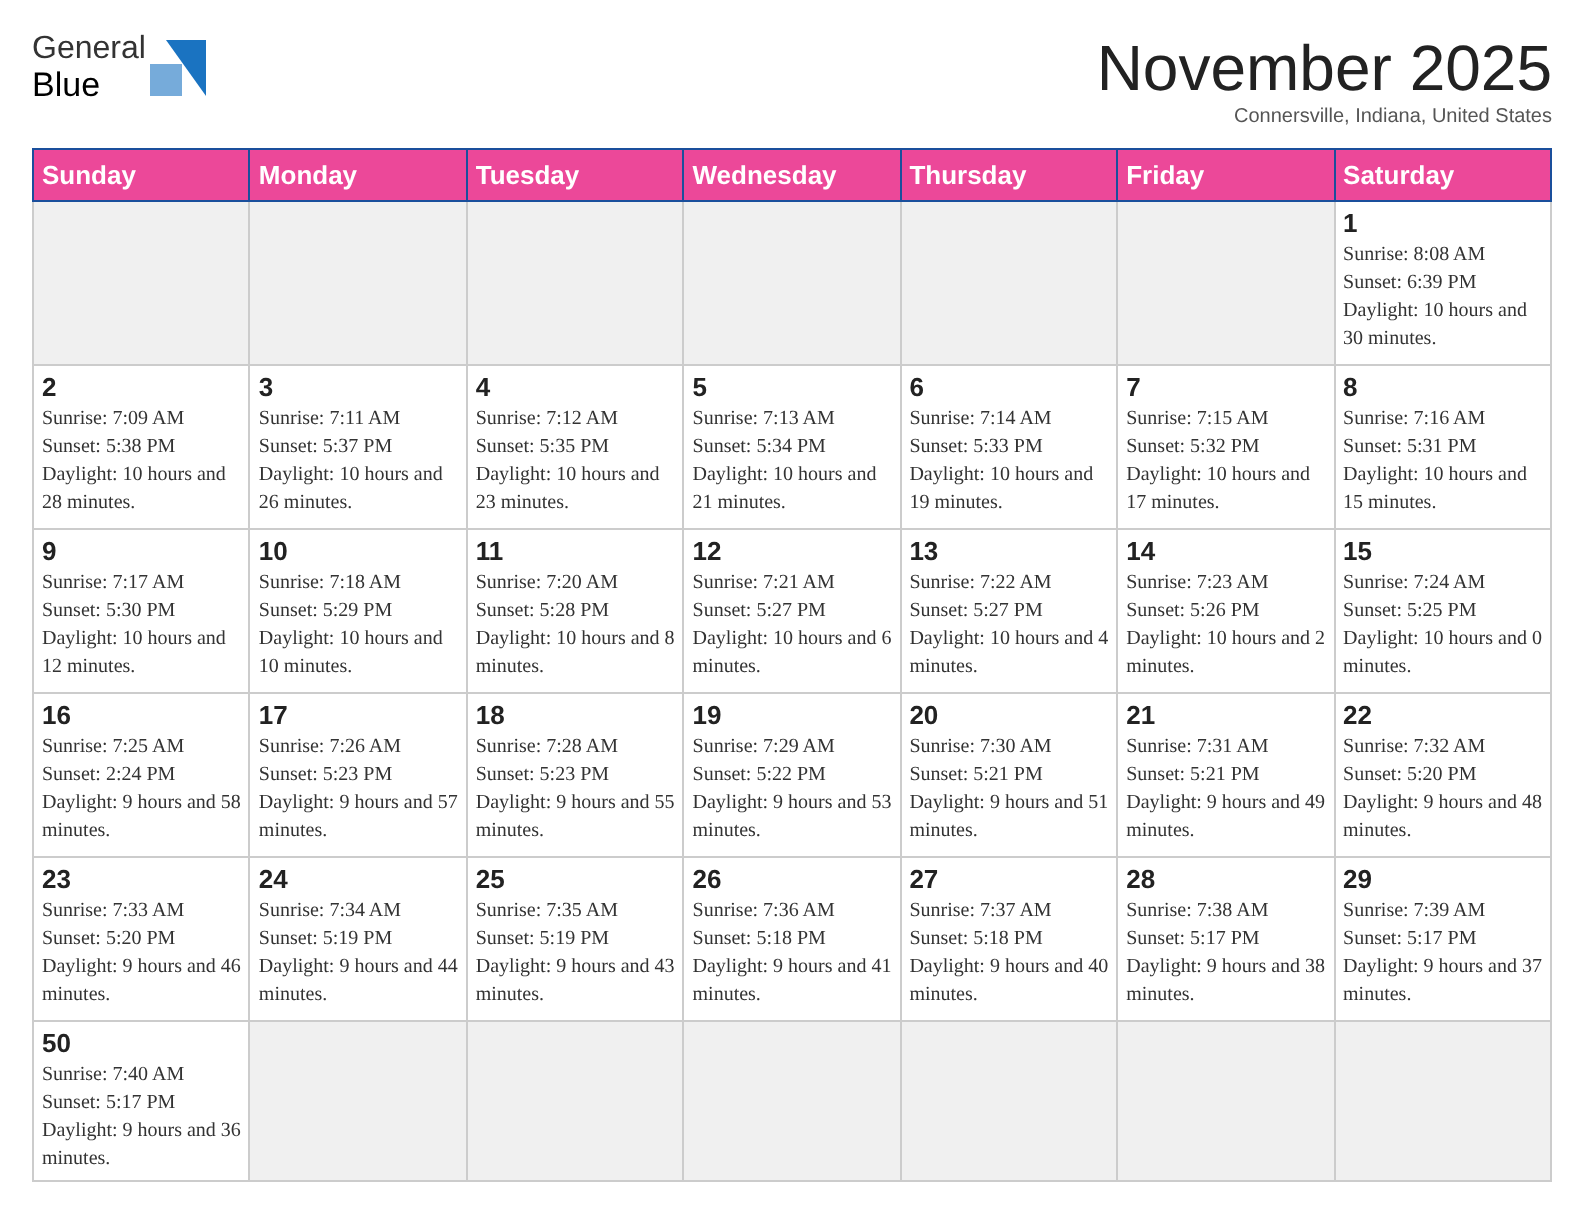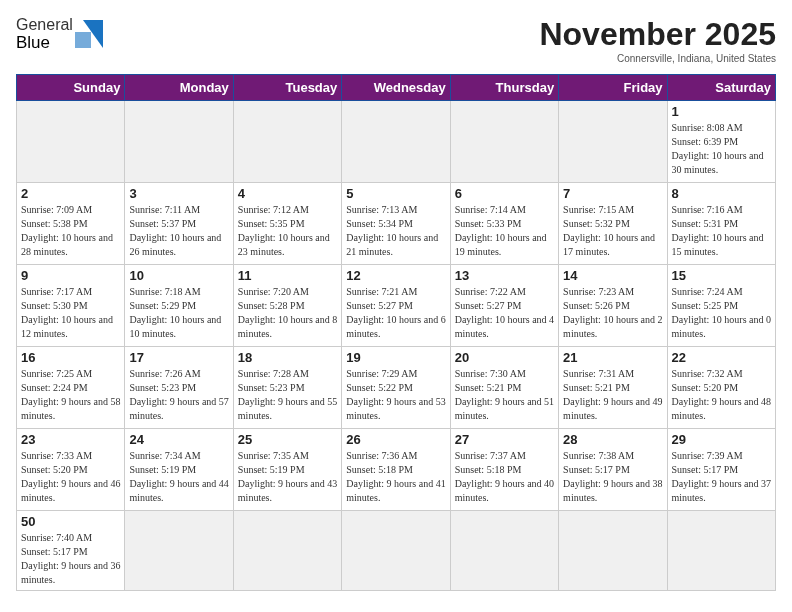--- a/index.html
+++ b/index.html
@@ -27,39 +27,39 @@
       line-height: 1.1;
     }
     .logo-text span {
       display: block;
     }
     .calendar-title-area {
       text-align: right;
     }
     .calendar-title {
       font-size: 32px;
-      font-weight: bold;
+      font-weight: normal;
       color: #222;
     }
     .calendar-subtitle {
       font-size: 10px;
       color: #555;
     }
     .calendar-table {
       width: 100%;
       border-collapse: collapse;
       table-layout: fixed;
     }
     .calendar-table thead th {
-      background: #701a75;
+      background: #ec4899;
       color: #fff;
       font-size: 13px;
       font-weight: bold;
       padding: 5px 4px;
-      text-align: right;
+      text-align: left;
       border: 1px solid #1a4f9c;
     }
     .calendar-table td {
       border: 1px solid #ccc;
       vertical-align: top;
       padding: 3px 4px;
       font-size: 10.5px;
       color: #222;
       height: 82px;
       background: #fff;

